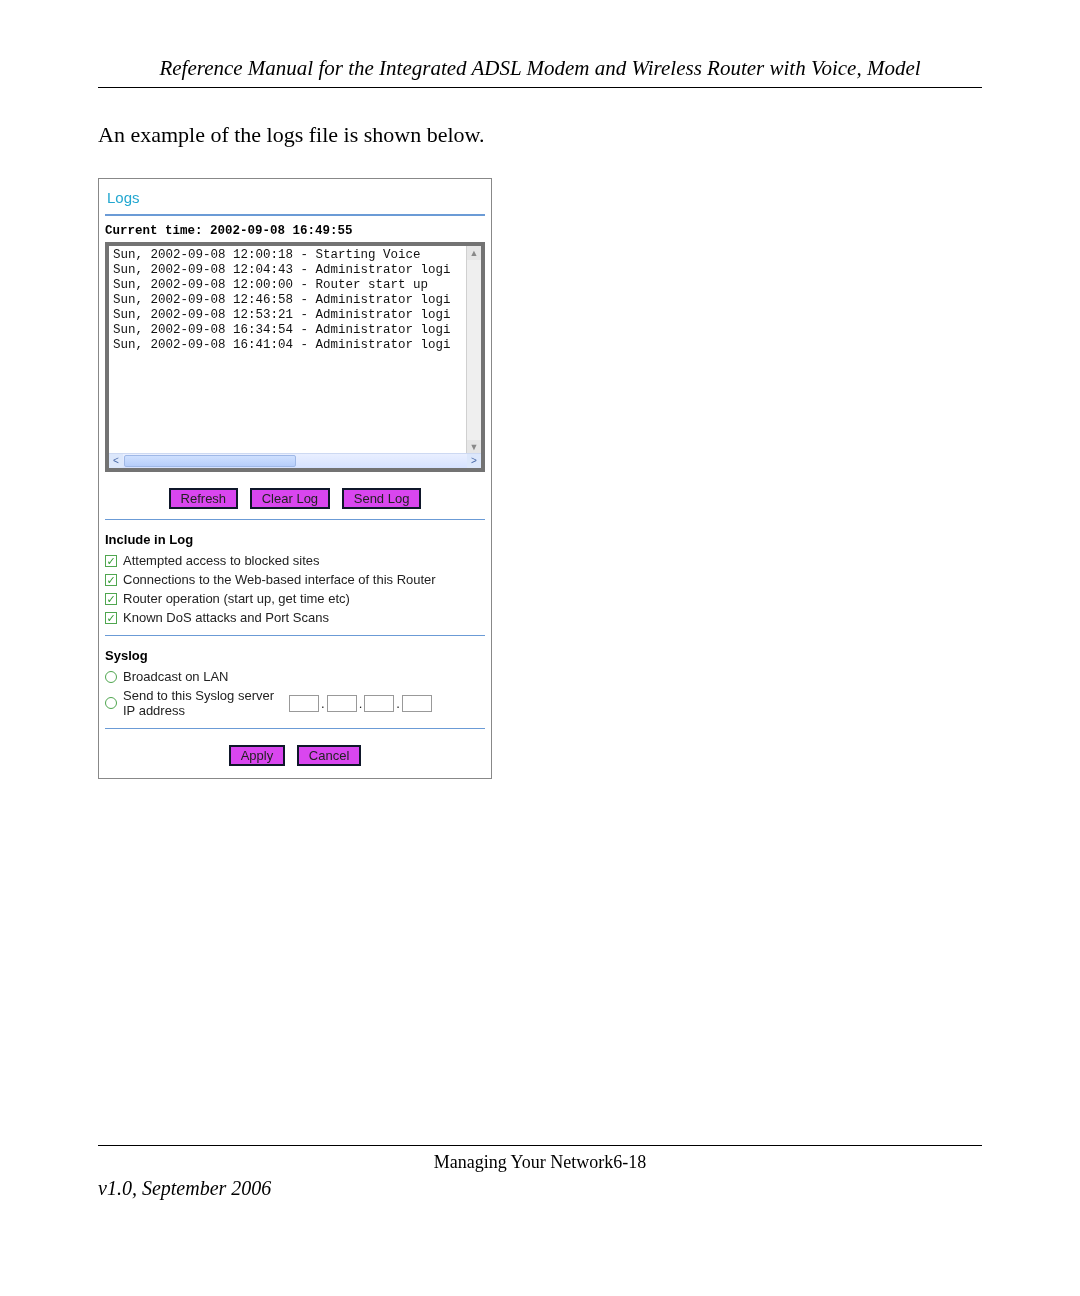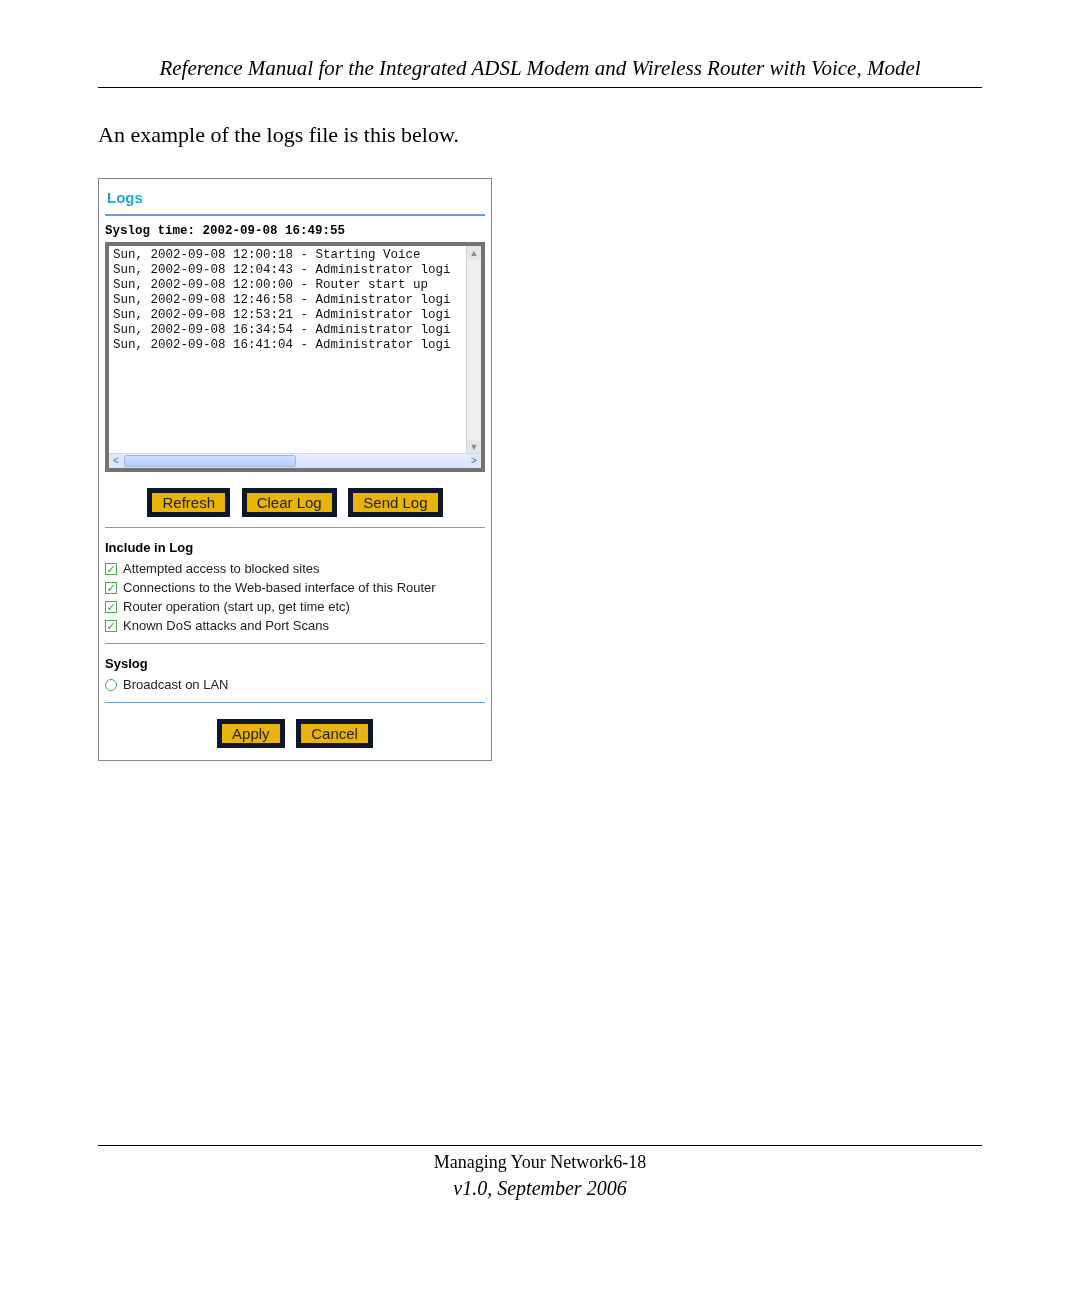--- a/index.html
+++ b/index.html
@@ -42,21 +42,21 @@
     background: #fff;
     font-family: Arial, Helvetica, sans-serif;
     font-size: 13px;
     color: #222;
   }
   .shot-inner {
     padding: 6px 6px 8px 6px;
   }
   .shot-title {
     color: #22a7d0;
-    font-weight: bold;
+    font-weight: normal;
     font-size: 15px;
     padding: 4px 2px 8px 2px;
   }
   .shot-sep {
     border-top: 2px solid #6b9bd6;
     margin: 0 0 8px 0;
   }
   .shot-sep-thin {
     border-top: 1px solid #6b9bd6;
     margin: 10px 0 10px 0;
@@ -129,23 +129,23 @@
     border: 1px solid #9fb8e6;
     border-radius: 2px;
   }
 
   .btn-row {
     text-align: center;
     margin: 16px 0 4px 0;
   }
   .btn {
     display: inline-block;
-    border: 5px solid #0f172a;
-    background: #eab308;
-    font-size: 15px;
+    border: 2px solid #0f172a;
+    background: #d946ef;
+    font-size: 13px;
     padding: 1px 10px;
     margin: 0 4px;
     font-family: Arial, sans-serif;
     color: #222;
   }
 
   .section-h {
     font-weight: bold;
     font-size: 13px;
     margin: 12px 0 6px 0;
@@ -210,43 +210,43 @@
     border-top: 1px solid #000;
     margin: 0 0 6px 0;
   }
   .footer-row {
     display: flex;
     justify-content: center;
     font-size: 18px;
     font-family: Liberation Serif, serif;
   }
   .footer-version {
-    text-align: center;
+    text-align: left;
     font-style: italic;
     font-size: 20px;
     margin-top: 4px;
   }
 </style>
 </head>
 <body>
 
 <div class="page">
 
   <div class="header-line">Reference Manual for the Integrated ADSL Modem and Wireless Router with Voice, Model</div>
   <hr class="header-rule">
 
-  <div class="body-text">An example of the logs file is this below.</div>
+  <div class="body-text">An example of the logs file is shown below.</div>
 
   <div class="shot">
     <div class="shot-inner">
       <div class="shot-title">Logs</div>
       <div class="shot-sep"></div>
 
       <div class="curtime">
-        <span>Syslog time:</span>
+        <span>Current time:</span>
         <span> </span>
         <span>2002-09-08 16:49:55</span>
       </div>
 
       <div class="logbox-wrap">
         <div class="logbox" id="logbox">Sun, 2002-09-08 12:00:18 - Starting Voice
 Sun, 2002-09-08 12:04:43 - Administrator logi
 Sun, 2002-09-08 12:00:00 - Router start up
 Sun, 2002-09-08 12:46:58 - Administrator logi
 Sun, 2002-09-08 12:53:21 - Administrator logi
@@ -291,20 +291,27 @@
       </div>
 
       <div class="shot-sep-thin"></div>
 
       <div class="section-h">Syslog</div>
 
       <div class="opt">
         <span class="radio"></span>
         <span>Broadcast on LAN</span>
       </div>
+      <div class="opt">
+        <span class="radio"></span>
+        <span style="width:160px">Send to this Syslog server IP address</span>
+        <span>
+          <span class="ipfield"></span><span class="ip-dot">.</span><span class="ipfield"></span><span class="ip-dot">.</span><span class="ipfield"></span><span class="ip-dot">.</span><span class="ipfield"></span>
+        </span>
+      </div>
 
       <div class="shot-sep-thin"></div>
 
       <div class="btn-row">
         <span class="btn">Apply</span>
         <span class="btn">Cancel</span>
       </div>
     </div>
   </div>
 

